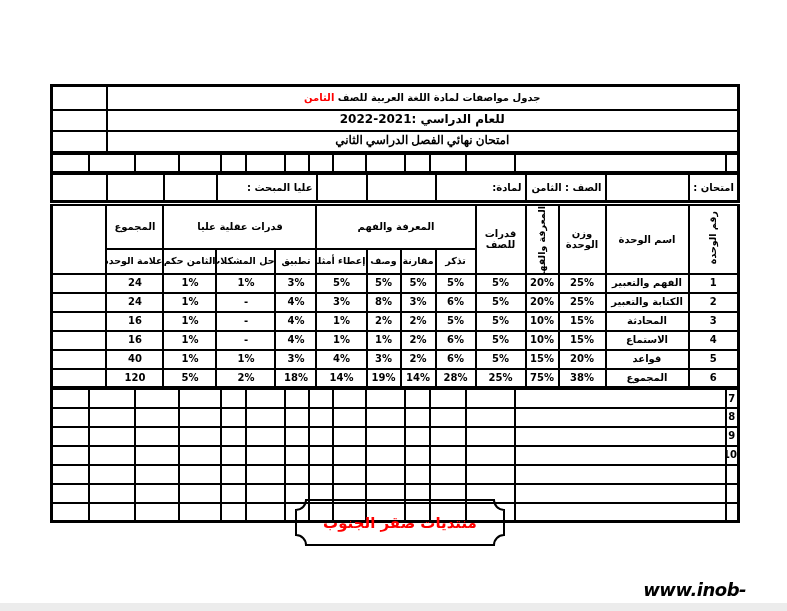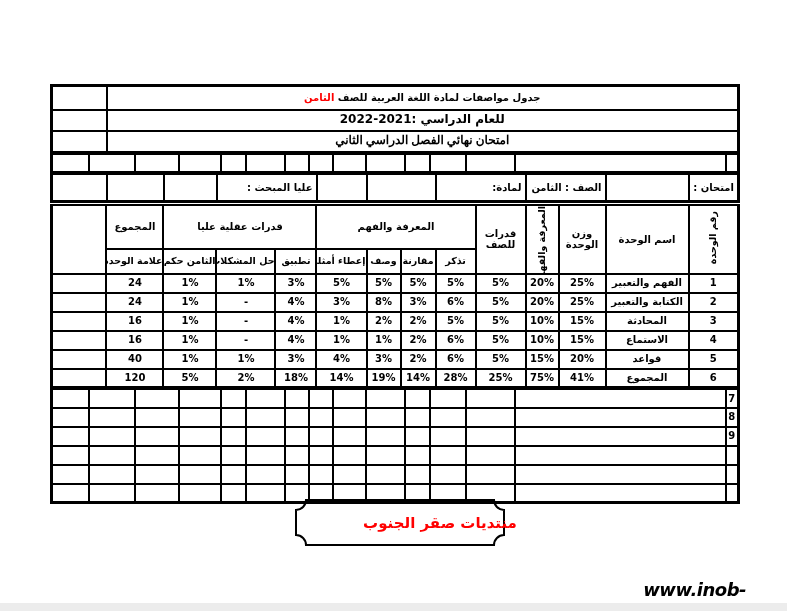--- a/index.html
+++ b/index.html
@@ -38,21 +38,21 @@
   tr.dr td{font-size:10px;}
   
   tr.er{height:19px;}
   tr.er td{font-size:10px;}
   
   .stamp{position:absolute;left:295px;top:499px;width:210px;height:47px;}
   .stamp svg{position:absolute;left:0;top:0;}
   .stamp .stamp-text{
     position:absolute;left:0;top:0;width:210px;height:47px;display:flex;
     align-items:center;justify-content:center;
-    color:#FF0000;font-weight:bold;font-size:15px;padding-left:40px;
+    color:#FF0000;font-weight:bold;font-size:15px;
   }
   
   .watermark{
     position:absolute;left:600px;top:579px;width:146px;text-align:right;
     font-style:italic;font-weight:bold;font-size:18px;letter-spacing:-0.5px;
   }
   
   .page-edge{position:absolute;left:0;top:603px;width:787px;height:8px;background:#ececec;}
 </style>
 </head>
@@ -269,21 +269,21 @@
       <td>4%</td>
       <td>3%</td>
       <td>1%</td>
       <td>1%</td>
       <td>40</td>
     <td></td>
         </tr>
     <tr class="dr">
       <td>6</td>
       <td>المجموع</td>
-      <td>41%</td>
+      <td>38%</td>
       <td>75%</td>
       <td>25%</td>
       <td>28%</td>
       <td>14%</td>
       <td>19%</td>
       <td>14%</td>
       <td>18%</td>
       <td>2%</td>
       <td>5%</td>
       <td>120</td>
@@ -356,20 +356,37 @@
           <td></td>
           <td></td>
           <td></td>
           <td></td>
           <td></td>
           <td></td>
           <td></td>
           <td></td>
         </tr>
     <tr class="er">
+      <td>10</td>
+    <td></td>
+          <td></td>
+          <td></td>
+          <td></td>
+          <td></td>
+          <td></td>
+          <td></td>
+          <td></td>
+          <td></td>
+          <td></td>
+          <td></td>
+          <td></td>
+          <td></td>
+          <td></td>
+        </tr>
+    <tr class="er">
           <td></td>
           <td></td>
           <td></td>
           <td></td>
           <td></td>
           <td></td>
           <td></td>
           <td></td>
           <td></td>
           <td></td>

